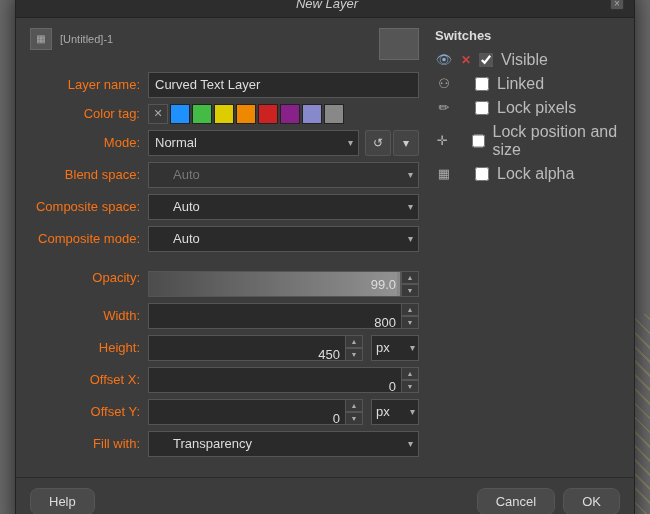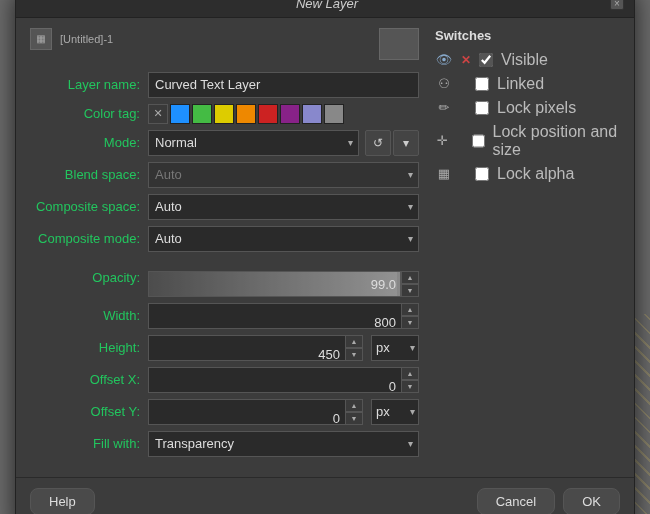--- a/index.html
+++ b/index.html
@@ -126,21 +126,21 @@
 
     
     .form-row {
       display: flex;
       align-items: center;
       margin-bottom: 6px;
       gap: 8px;
     }
 
     .form-label {
-      color: #22c55e;
+      color: #f97316;
       width: 110px;
       flex-shrink: 0;
       text-align: right;
       font-size: 13px;
     }
 
     .form-input {
       flex: 1;
       background: #2a2a2a;
       border: 1px solid #555;
@@ -181,21 +181,21 @@
       position: relative;
       display: flex;
       align-items: center;
     }
 
     .form-select {
       flex: 1;
       background: #2a2a2a;
       border: 1px solid #555;
       color: #ddd;
-      padding: 3px 24px 3px 6px;
+      padding: 3px 24px 3px 24px;
       font-size: 13px;
       height: 26px;
       outline: none;
       appearance: none;
       cursor: pointer;
     }
 
     .select-arrow {
       position: absolute;
       right: 6px;

